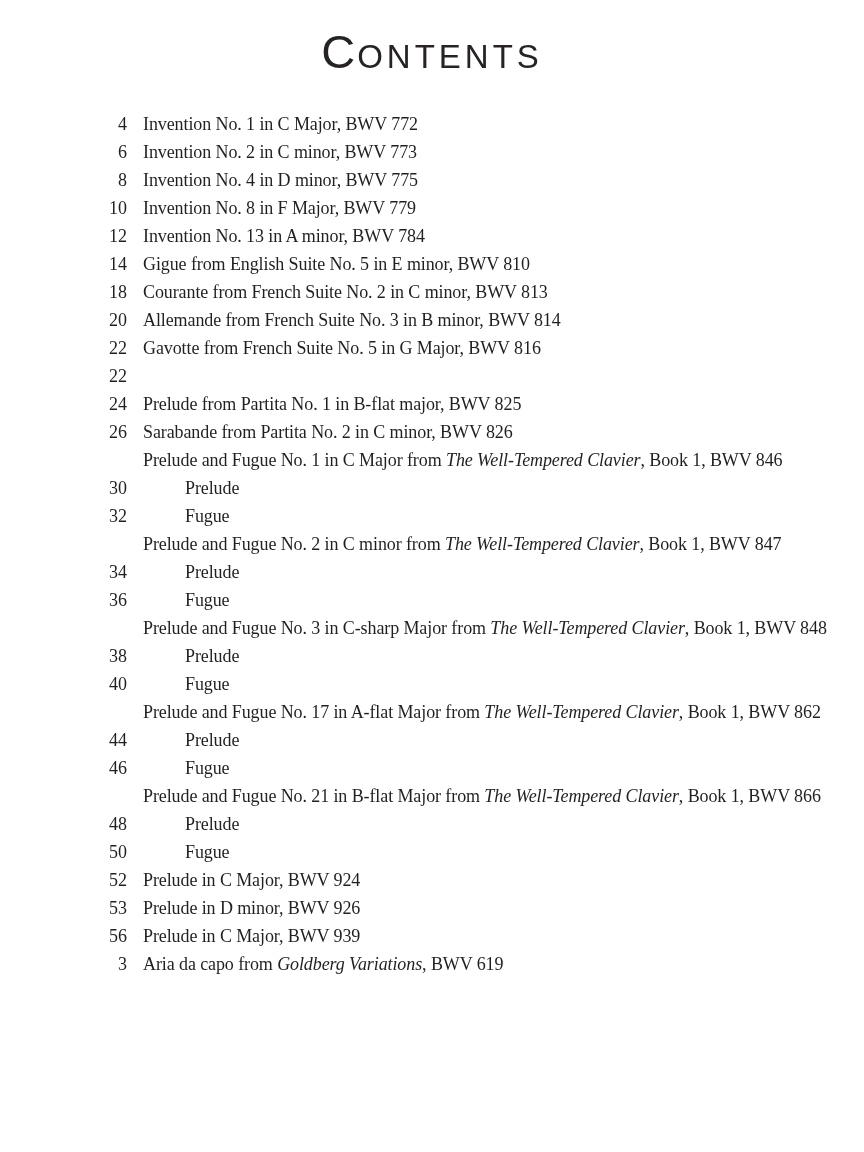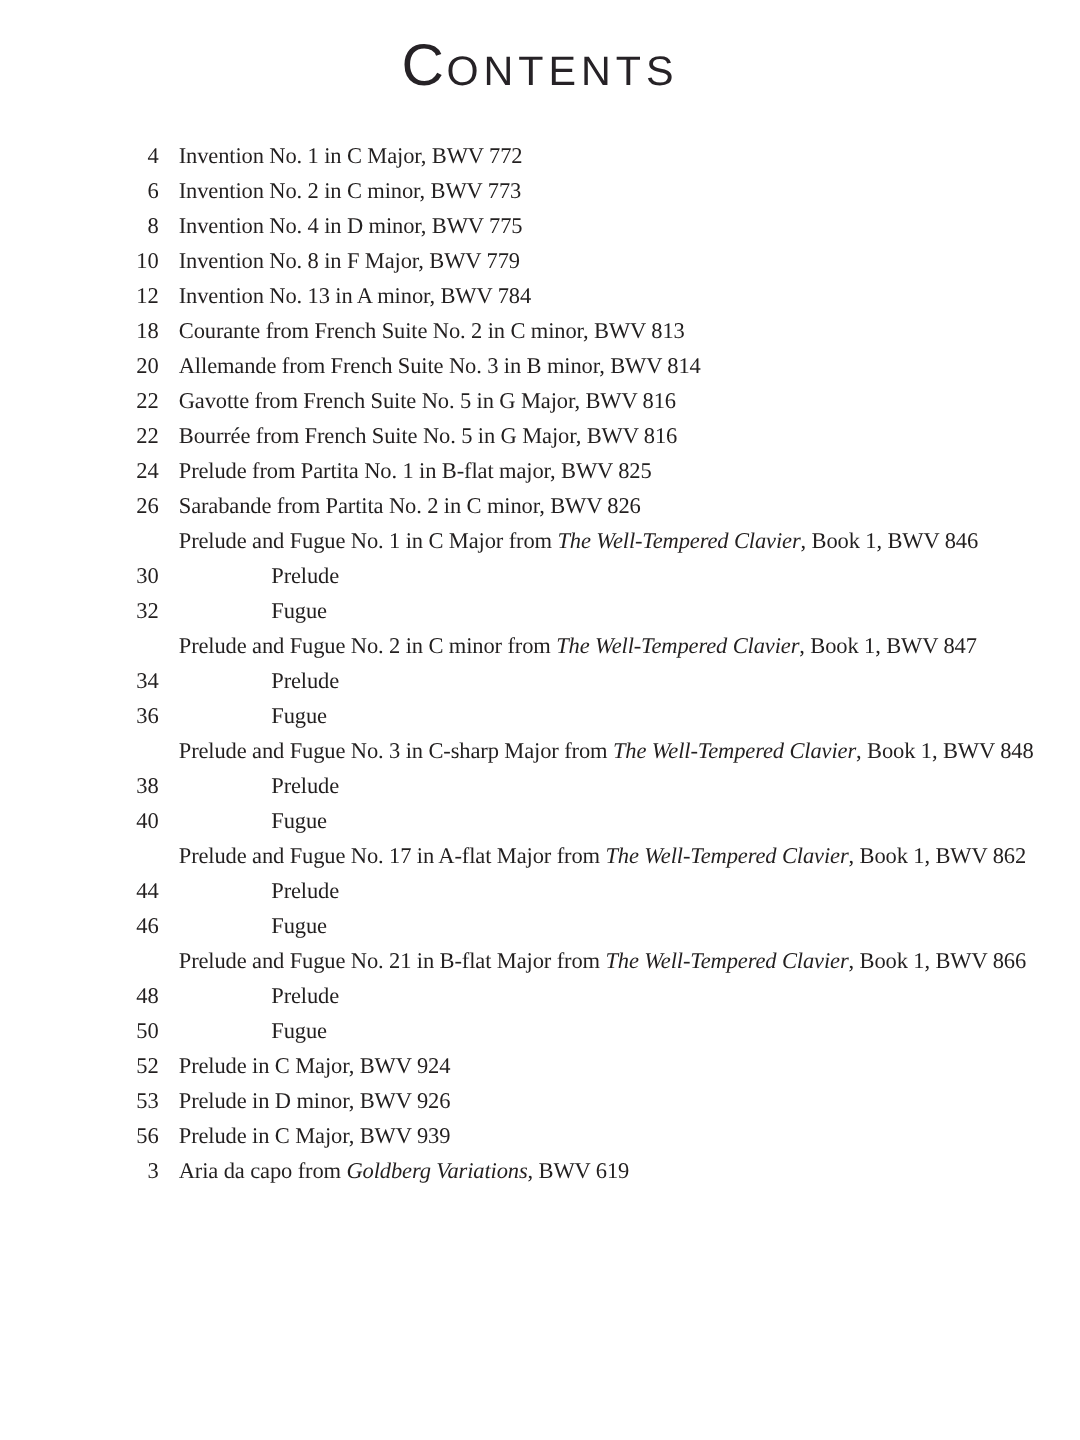--- a/index.html
+++ b/index.html
@@ -53,21 +53,21 @@
     flex: 0 0 127px;
     width: 127px;
     text-align: right;
     letter-spacing: 0;
   }
   .entry {
     margin-left: 16px;
     letter-spacing: -0.1px;
   }
   .entry.indent {
-    margin-left: 90px;
+    margin-left: 58px;
   }
   .entry i {
     font-style: italic;
   }
 </style>
 </head>
 <body>
 
 <div class="page">
   <h1 class="title"><span class="lead">C</span><span class="rest">ONTENTS</span></h1>
@@ -90,39 +90,42 @@
   <div class="row">
     <span class="num">10</span>
     <span class="entry"><span>Invention No. 8 in F Major, BWV 779</span><i></i><span></span></span>
   </div>
 
   <div class="row">
     <span class="num">12</span>
     <span class="entry"><span>Invention No. 13 in A minor, BWV 784</span><i></i><span></span></span>
   </div>
 
+  <div class="row">
+    <span class="num">14</span>
+    <span class="entry"><span>Gigue from English Suite No. 5 in E minor, BWV 810</span><i></i><span></span></span>
+  </div>
 
   <div class="row">
     <span class="num">18</span>
     <span class="entry"><span>Courante from French Suite No. 2 in C minor, BWV 813</span><i></i><span></span></span>
   </div>
 
   <div class="row">
     <span class="num">20</span>
     <span class="entry"><span>Allemande from French Suite No. 3 in B minor, BWV 814</span><i></i><span></span></span>
   </div>
 
   <div class="row">
     <span class="num">22</span>
     <span class="entry"><span>Gavotte from French Suite No. 5 in G Major, BWV 816</span><i></i><span></span></span>
   </div>
 
   <div class="row">
     <span class="num">22</span>
-    <span class="entry"><span>Bourrée from French Suite No. 5 in G Major, BWV 816</span><i></i><span></span></span>
   </div>
 
   <div class="row">
     <span class="num">24</span>
     <span class="entry"><span>Prelude from Partita No. 1 in B-flat major, BWV 825</span><i></i><span></span></span>
   </div>
 
   <div class="row">
     <span class="num">26</span>
     <span class="entry"><span>Sarabande from Partita No. 2 in C minor, BWV 826</span><i></i><span></span></span>

